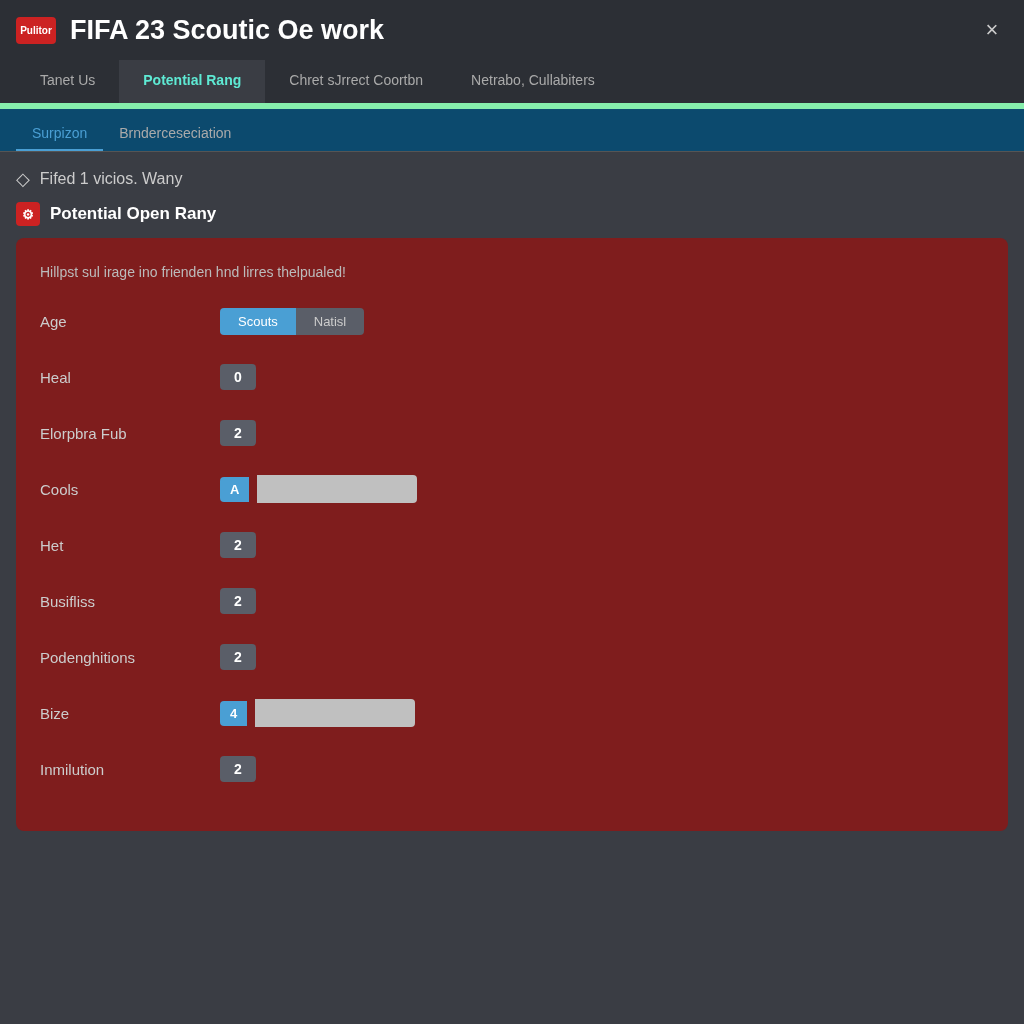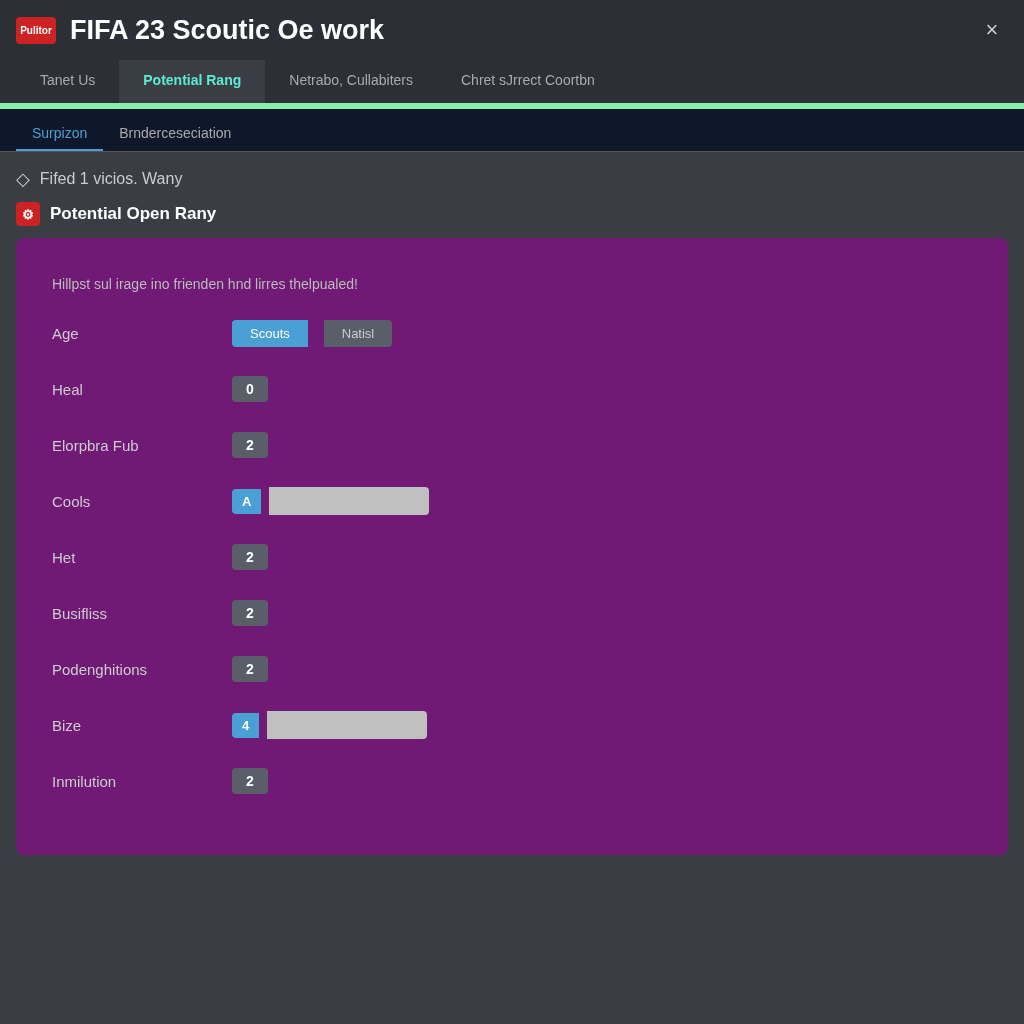--- a/index.html
+++ b/index.html
@@ -80,21 +80,21 @@
     .main-tab.active {
       color: #5eead4;
       background: #3a3d44;
       border-bottom: 3px solid transparent;
       font-weight: 600;
     }
     
     .sub-tabs {
       display: flex;
       padding: 8px 16px 0;
-      background: #0f172a;
+      background: #0c4a6e;
       border-bottom: 1px solid #555;
       flex-shrink: 0;
     }
     .sub-tab {
       padding: 8px 16px;
       font-size: 14px;
       color: #aaa;
       cursor: pointer;
       border-bottom: 2px solid transparent;
     }
@@ -138,23 +138,23 @@
       display: flex;
       align-items: center;
       justify-content: center;
       margin-right: 10px;
       font-size: 13px;
       color: white;
       flex-shrink: 0;
     }
     
     .panel {
-      background: #701a75;
+      background: #7f1d1d;
       border-radius: 8px;
-      padding: 36px;
+      padding: 24px;
     }
     .panel-description {
       font-size: 14px;
       color: #bbb;
       margin-bottom: 20px;
       line-height: 1.5;
     }
     
     .form-row {
       display: flex;
@@ -169,21 +169,21 @@
       flex-shrink: 0;
     }
     .form-control {
       display: flex;
       align-items: center;
       gap: 6px;
     }
     
     .toggle-group {
       display: flex;
-      gap: 16px;
+      gap: 0;
     }
     .toggle-btn {
       padding: 6px 18px;
       font-size: 13px;
       cursor: pointer;
       border: none;
       outline: none;
     }
     .toggle-btn.active {
       background: #4a9fd4;
@@ -236,22 +236,22 @@
     <div class="title-bar-logo">
       <span>Pulitor</span>
     </div>
     <span class="title-bar-title">FIFA 23 Scoutic Oe work</span>
     <div class="close-btn">×</div>
   </div>
 
   <div class="main-tabs">
     <div class="main-tab">Tanet Us</div>
     <div class="main-tab active">Potential Rang</div>
+    <div class="main-tab">Chret sJrrect Coortbn</div>
     <div class="main-tab">Netrabo, Cullabiters</div>
-    <div class="main-tab">Chret sJrrect Coortbn</div>
   </div>
 
   <div class="sub-tabs">
     <div class="sub-tab active">Surpizon</div>
     <div class="sub-tab">Brnderceseciation</div>
   </div>
 
   <div class="content-area">
 
     <div class="header-info">

